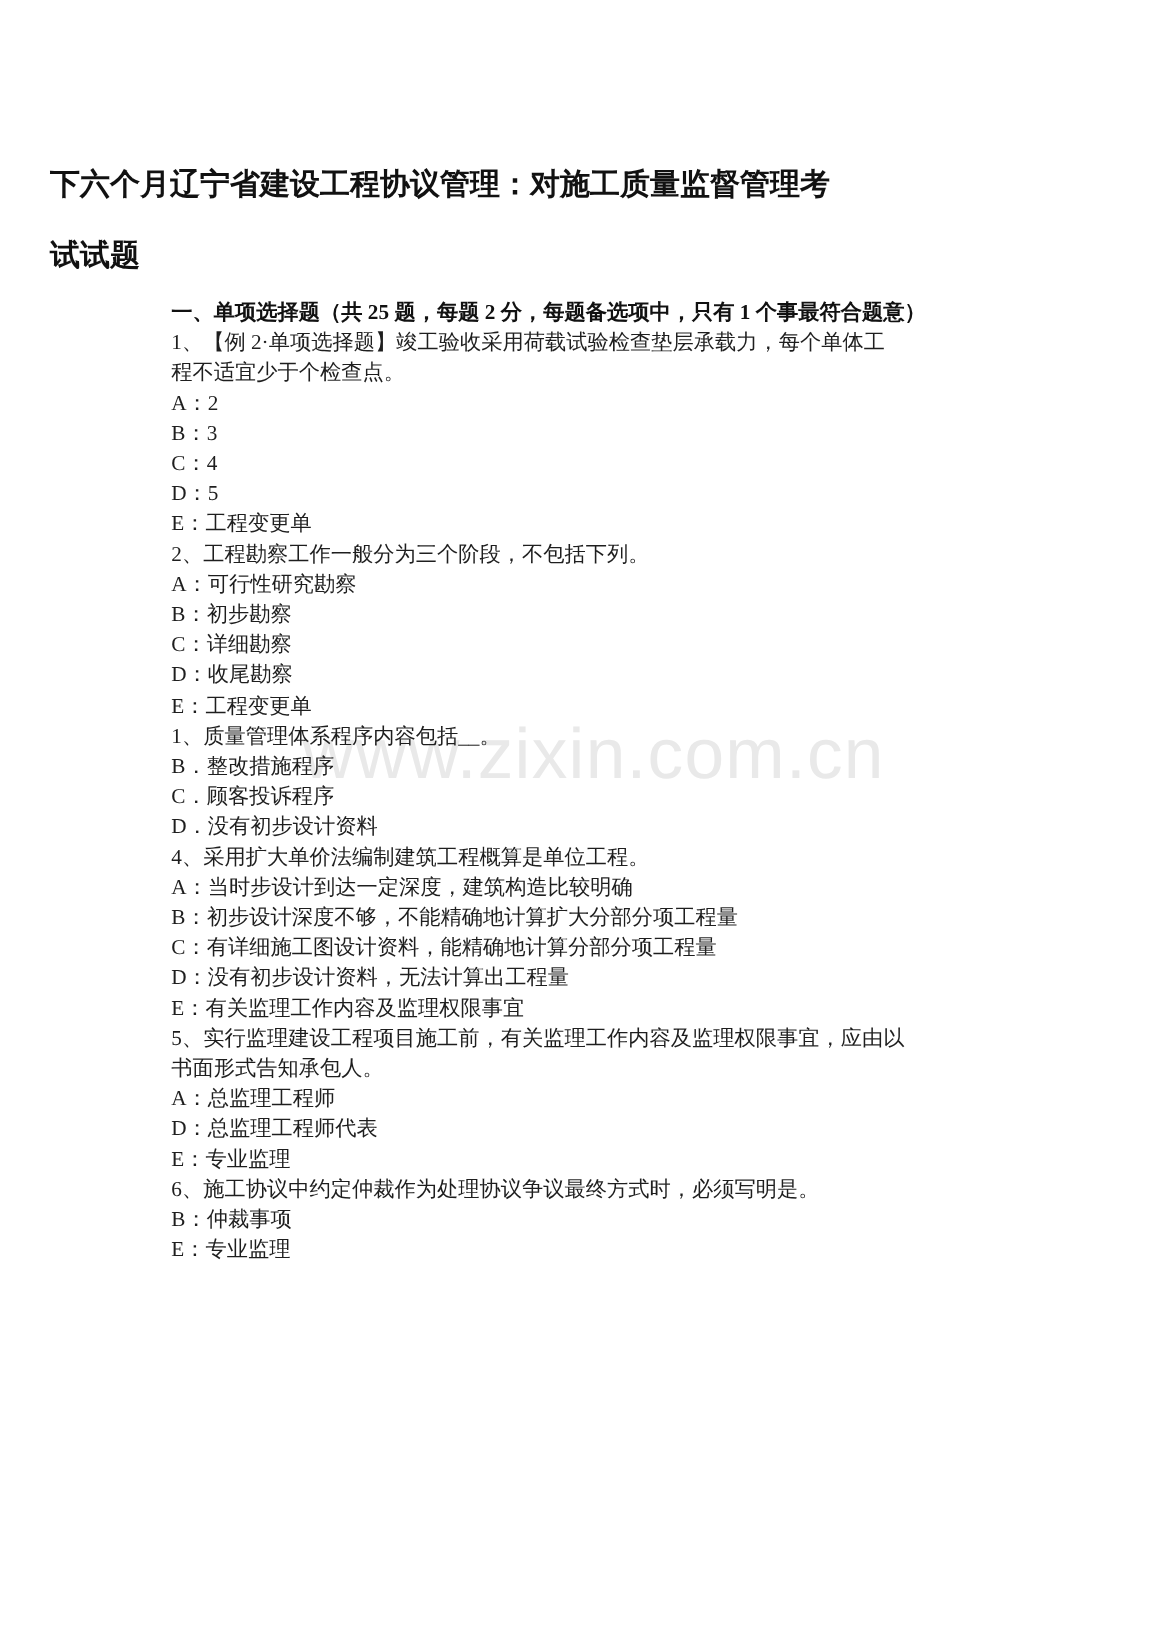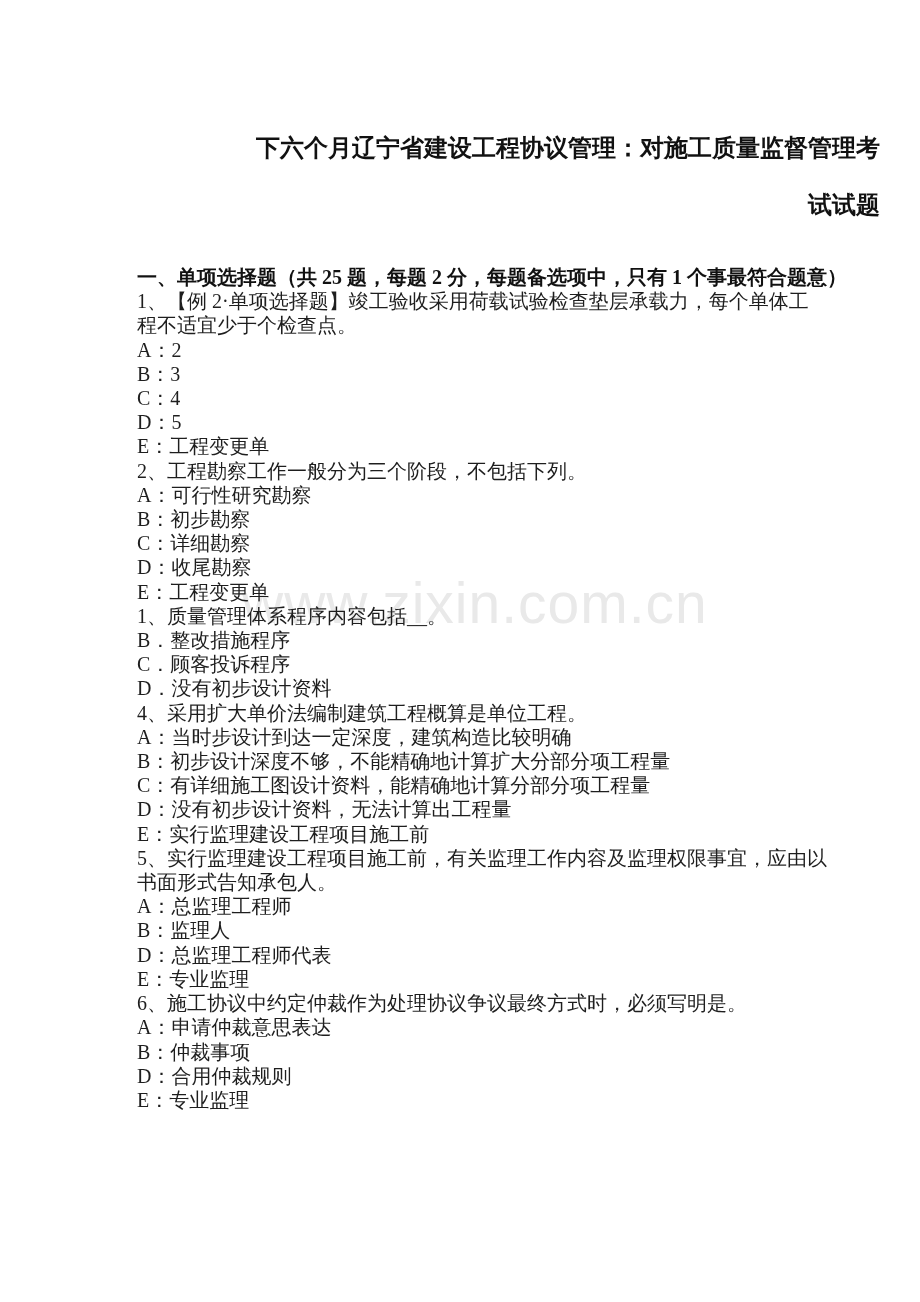--- a/index.html
+++ b/index.html
@@ -24,33 +24,33 @@
     letter-spacing: 1px;
     white-space: nowrap;
     user-select: none;
   }
   .title-block {
     position: absolute;
     left: 40px;
     right: 40px;
     top: 120px;
     z-index: 1;
-    text-align: right;
+    text-align: left;
     font-weight: bold;
     font-size: 24px;
     line-height: 57px;
     color: #111111;
   }
   .content {
     position: absolute;
     left: 137px;
-    top: 265px;
+    top: 238px;
     width: 680px;
     z-index: 1;
-    font-size: 20px;
+    font-size: 17px;
     line-height: 24.2px;
   }
   .line { white-space: nowrap; }
   .heading { font-weight: bold; color: #111111; }
 </style>
 </head>
 <body>
 
 <div class="watermark">www.zixin.com.cn</div>
 
@@ -88,33 +88,30 @@
     <div class="line">C．顾客投诉程序</div>
     <div class="line">D．没有初步设计资料</div>
   </div>
 
   <div>
     <div class="line">4、采用扩大单价法编制建筑工程概算是单位工程。</div>
     <div class="line">A：当时步设计到达一定深度，建筑构造比较明确</div>
     <div class="line">B：初步设计深度不够，不能精确地计算扩大分部分项工程量</div>
     <div class="line">C：有详细施工图设计资料，能精确地计算分部分项工程量</div>
     <div class="line">D：没有初步设计资料，无法计算出工程量</div>
-    <div class="line">E：实行监理建设工程项目施工前</div>
+    <div class="line">E：有关监理工作内容及监理权限事宜</div>
   </div>
 
   <div>
     <div class="line">5、实行监理建设工程项目施工前，有关监理工作内容及监理权限事宜，应由以</div>
     <div class="line">书面形式告知承包人。</div>
     <div class="line">A：总监理工程师</div>
-    <div class="line">B：监理人</div>
     <div class="line">D：总监理工程师代表</div>
     <div class="line">E：专业监理</div>
   </div>
 
   <div>
     <div class="line">6、施工协议中约定仲裁作为处理协议争议最终方式时，必须写明是。</div>
-    <div class="line">A：申请仲裁意思表达</div>
     <div class="line">B：仲裁事项</div>
-    <div class="line">D：合用仲裁规则</div>
     <div class="line">E：专业监理</div>
   </div>
 
 </div>
 
 </body></html>

